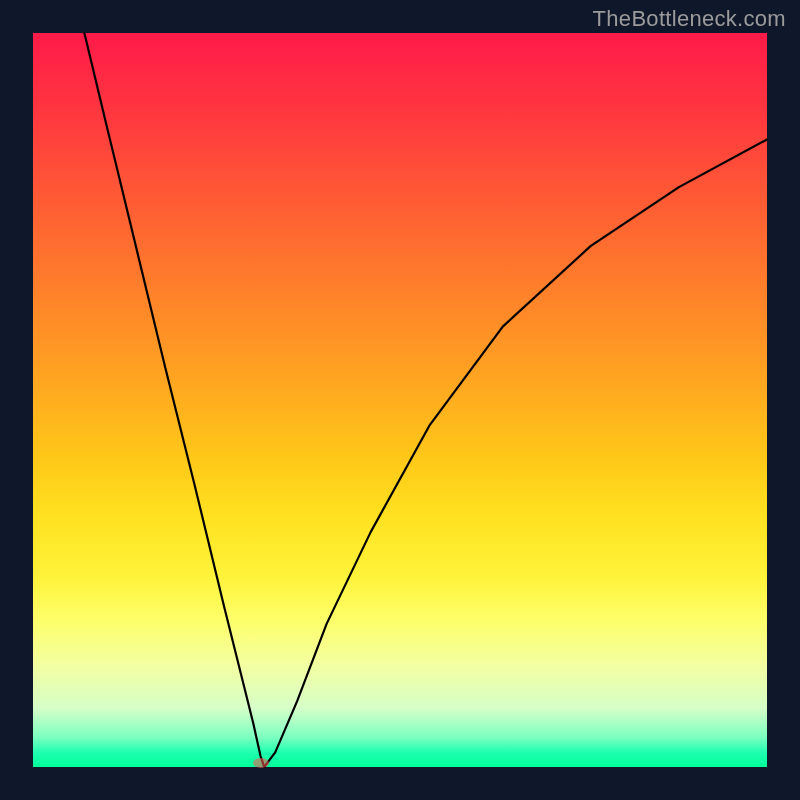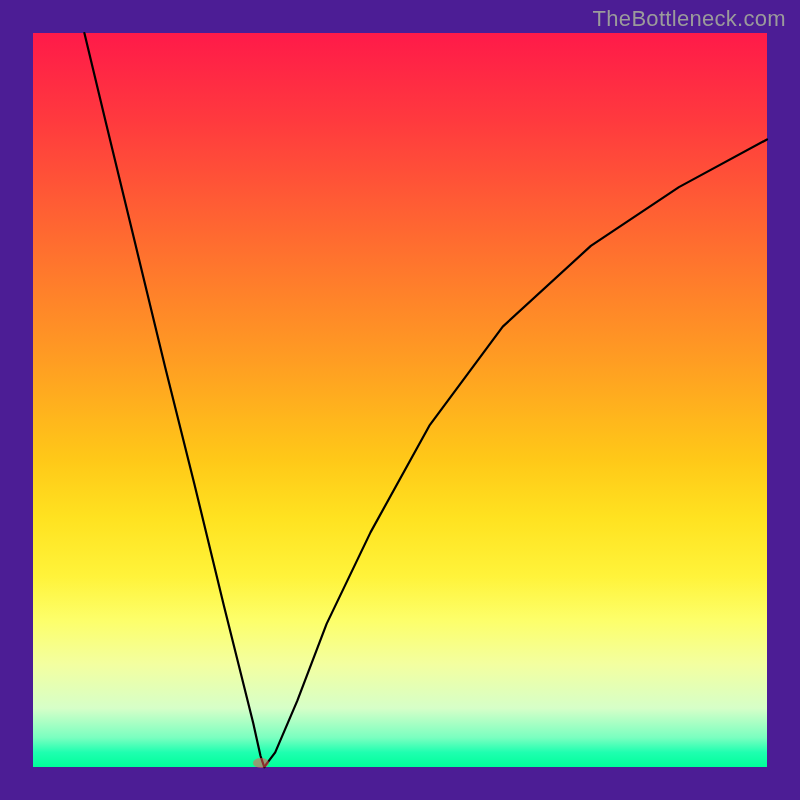--- a/index.html
+++ b/index.html
@@ -8,21 +8,21 @@
     width: 800px;
     height: 800px;
     background: #000;
     font-family: Arial, Helvetica, sans-serif;
     overflow: hidden;
   }
   .frame {
     position: relative;
     width: 800px;
     height: 800px;
-    background: #4c1d95;
+    background: #0f172a;
   }
   .plot {
     position: absolute;
     left: 33px;
     top: 33px;
     width: 734px;
     height: 734px;
     background: linear-gradient(to bottom,
       #ff1a49 0%,
       #ff3a3e 12%,

